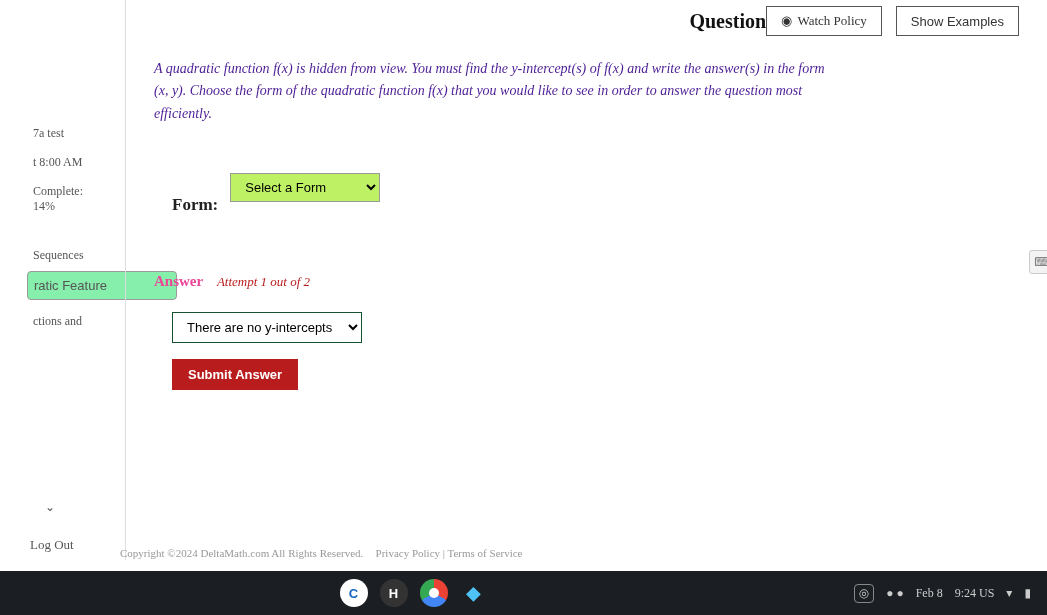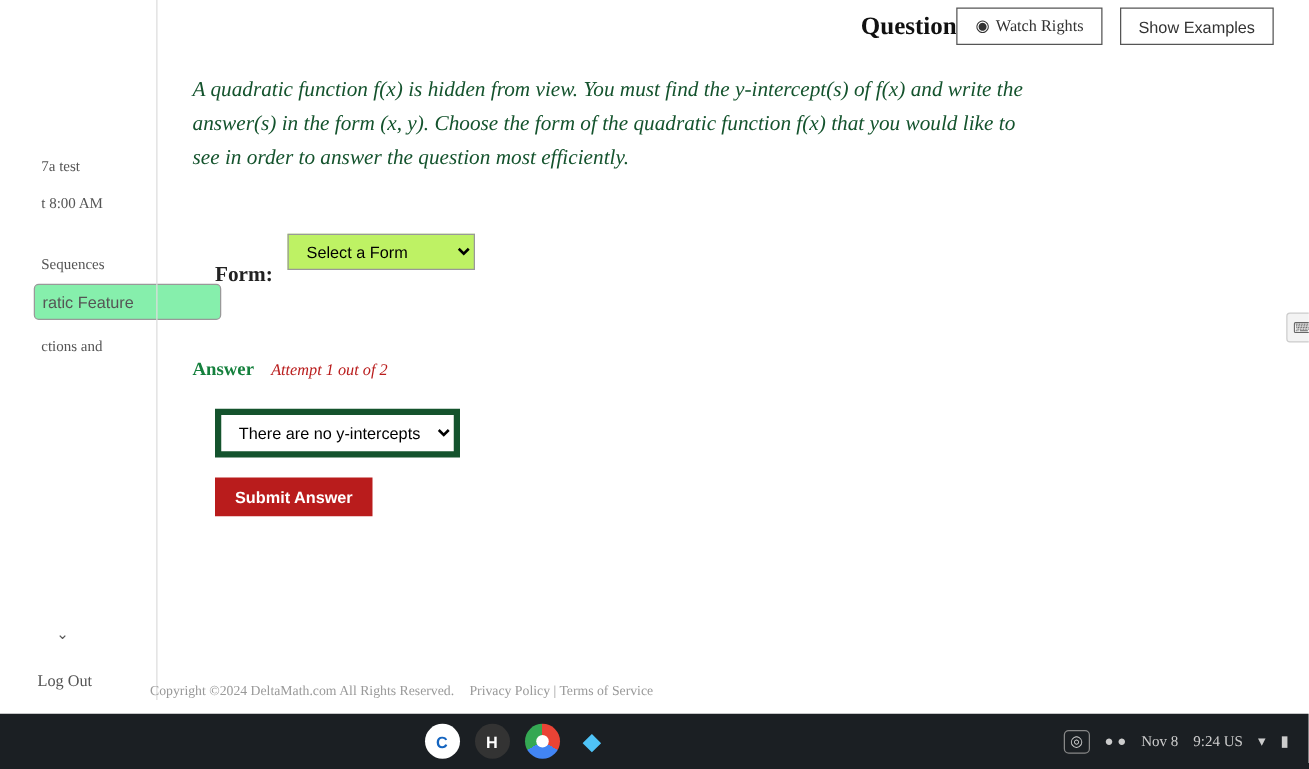--- a/index.html
+++ b/index.html
@@ -8,60 +8,61 @@
 .sidebar { width:110px; font-family:Arial,sans-serif; font-size:12px; color:#555; padding:10px 12px;margin-left:15px; }
 .sidebar .item { padding:6px 6px; margin:2px 0; }
 .sidebar .item.sel { background:#86efac; border-radius:4px; }
 .sidebar .logout { position:absolute; bottom:62px; left:30px; font-size:13px; color:#555; }
 .sidebar .caret { position:absolute; bottom:100px; left:45px; color:#555; }
 .main { flex:1; border-left:1px solid #ddd; padding:0 28px 0 28px; position:relative; }
 .hdr { display:flex; align-items:center; justify-content:flex-end; margin-top:6px; }
 .hdr h1 { font-size:20px; font-weight:bold; color:#111; font-family:Georgia,serif; }
 .btns { display:flex; gap:14px; }
 .obtn { border:1px solid #555; background:#fff; padding:6px 14px; font-size:13px; color:#333; cursor:pointer; display:flex; align-items:center; gap:5px; font-family:Arial,sans-serif; }
-.prompt { margin:22px 0 0 0; font-size:17px; line-height:1.6; color:#14532d; max-width:680px; font-style:italic; }
+.prompt { margin:22px 0 0 0; font-size:14px; line-height:1.6; color:#4c1d95; max-width:680px; font-style:italic; }
 .prompt .fn { font-style:italic; }
 .formrow { margin:34px 0 0 18px; display:flex; align-items:center; gap:12px; }
 .formlbl { font-size:17px; font-weight:bold; color:#222; font-style:normal;margin-top:36px; }
 .sel { border:1px solid #999; padding:5px 10px; font-size:13px; min-width:150px; font-family:Arial,sans-serif; background:#bef264; }
 .ans-sec { margin:58px 0 0 0; }
 .ans-hdr { font-size:15px; }
-.ans-hdr .lbl { font-weight:bold; color:#15803d; margin-right:10px; }
+.ans-hdr .lbl { font-weight:bold; color:#ec4899; margin-right:10px; }
 .ans-hdr .att { color:#b91c1c; font-size:13px;font-style:italic; }
-.ans-sel { margin:22px 0 0 18px; border:5px solid #14532d; padding:6px 10px; font-size:13px; min-width:190px; font-family:Arial,sans-serif; background:#fff; }
+.ans-sel { margin:22px 0 0 18px; border:1px solid #14532d; padding:6px 10px; font-size:13px; min-width:190px; font-family:Arial,sans-serif; background:#fff; }
 .submit { margin:16px 0 0 18px; background:#b91c1c; color:#fff; border:none; padding:8px 16px; font-size:13px; font-weight:bold; cursor:pointer; font-family:Arial,sans-serif; }
 .kbd-btn { position:absolute; right:-10px; top:250px; width:28px; height:24px; border:1px solid #ccc; background:#f3f3f3; border-radius:3px; display:flex; align-items:center; justify-content:center; font-size:12px; color:#666; }
 .footer { position:absolute; bottom:56px; left:120px; font-family:Arial,sans-serif; font-size:11px; color:#999; }
 .footer a { color:#999; text-decoration:none; }
 .shelf { position:absolute; bottom:0; left:0; right:0; height:44px; background:#1b1f23; display:flex; align-items:center; }
 .shelf .center { position:absolute; left:50%; transform:translateX(-50%); display:flex; gap:12px; margin-left:-110px; }
 .shelf .ico { width:28px; height:28px; border-radius:50%; background:#fff; display:flex; align-items:center; justify-content:center; font-size:13px; font-weight:bold; font-family:Arial,sans-serif; }
 .shelf .right { position:absolute; right:16px; display:flex; align-items:center; gap:12px; color:#ccc; font-family:Arial,sans-serif; font-size:12px; }
 </style>
 </head>
 <body>
 
 <div class="app">
   <div class="sidebar">
     <div class="item" style="margin-top:110px;">7a test</div>
     <div class="item">t 8:00 AM</div>
+    <div class="item">Complete: 14%</div>
     <div class="item" style="margin-top:22px;">Sequences</div>
     <div class="item sel">ratic Feature</div>
     <div class="item" style="margin-top:8px;">ctions and</div>
     <div class="caret">⌄</div>
     <div class="logout">Log Out</div>
   </div>
 
   <div class="main">
     <div class="hdr">
       <h1>Question</h1>
       <div class="btns">
         <button class="obtn">
           <span>◉</span>
-          <span>Watch Rights</span>
+          <span>Watch Policy</span>
         </button>
         <button class="obtn">Show Examples</button>
       </div>
     </div>
 
     <div class="prompt">
       A quadratic function <span class="fn">f</span>(<span class="fn">x</span>) is hidden from view. You must find the <span class="fn">y</span>-intercept(s) of <span class="fn">f</span>(<span class="fn">x</span>) <span class="fn">and write the answer(s) in the form</span> (<span class="fn">x</span>, <span class="fn">y</span>). Choose the <span class="fn">form</span> of the quadratic function <span class="fn">f</span>(<span class="fn">x</span>) that you would like to see in order to answer the question most efficiently.
     </div>
 
     <div class="formrow">
@@ -98,18 +99,18 @@
     <div class="ico" style="color:#1565c0;">C</div>
     <div class="ico" style="background:#333;color:#fff;">H</div>
     <div class="ico" style="background:conic-gradient(#ea4335 0 120deg,#4285f4 120deg 240deg,#34a853 240deg 360deg);">
         <span style="width:10px;height:10px;background:#fff;border-radius:50%;"></span>
       </div>
     <div class="ico" style="background:transparent;color:#4fc3f7;font-size:18px;">◆</div>
   </div>
   <div class="right">
     <span style="border:1px solid #888;border-radius:4px;padding:1px 4px;">◎</span>
     <span>● ●</span>
-    <span>Nov 8</span>
+    <span>Feb 8</span>
     <span>9:24 US</span>
     <span>▾</span>
     <span>▮</span>
   </div>
 </div>
 
 </body></html>

